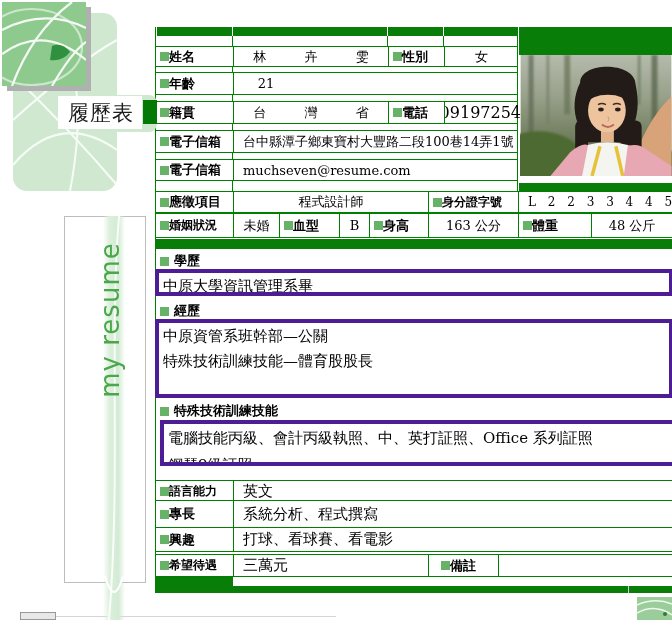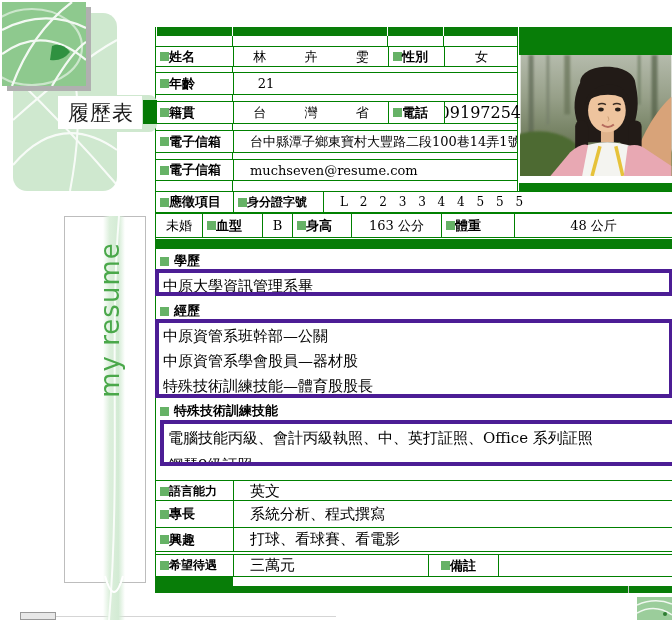--- a/index.html
+++ b/index.html
@@ -24,21 +24,21 @@
   .cell{
     display:flex;align-items:center;box-sizing:border-box;
     overflow:hidden;white-space:nowrap;flex:none;
   }
   .cell + .cell{border-left:1px solid #008000;}
   .cell.grow{flex:1 1 auto;}
   .label{font-weight:bold;padding-left:4px;gap:0;font-size:13px;}
   .label.small{font-size:12px;}
   .bullet{width:9px;height:9px;background:#66b266;display:inline-block;flex:none;}
   .center{justify-content:center;}
-  .left{padding-left:16px;align-items:center;}
+  .left{padding-left:9px;align-items:center;}
   .spread{justify-content:space-around;}
   .pre{white-space:pre;}
   .big{font-size:15px;}
   
   .sec-label{
     position:absolute;display:flex;align-items:center;gap:5px;
     font-weight:bold;font-size:13px;z-index:1;
   }
   .content{
     position:absolute;background:#fff;border:4px solid #4c1d95;
@@ -201,30 +201,37 @@
   <div class="cell left grow">
     <span>muchseven@resume.com</span>
   </div>
 </div>
 
 <div class="row" style="left:155px;top:191px;width:518px;height:22px">
   <div class="cell label" style="width:77px">
     <span class="bullet"></span>
     <span>應徵項目</span>
   </div>
+  <div class="cell center" style="width:195px">
+    <span>程式設計師</span>
+  </div>
   <div class="cell label small" style="width:90px">
     <span class="bullet"></span>
     <span>身分證字號</span>
   </div>
   <div class="cell left grow pre" style="font-size:12px;letter-spacing:4px">
     <span class="pre">L 2 2 3 3 4 4 5 5 5</span>
   </div>
 </div>
 
 <div class="row" style="left:155px;top:213px;width:518px;height:25px">
+  <div class="cell label small" style="width:77px">
+    <span class="bullet"></span>
+    <span>婚姻狀況</span>
+  </div>
   <div class="cell center" style="width:46px">
     <span>未婚</span>
   </div>
   <div class="cell label" style="width:60px">
     <span class="bullet"></span>
     <span>血型</span>
   </div>
   <div class="cell center" style="width:30px">
     <span>B</span>
   </div>
@@ -253,21 +260,20 @@
 <div class="content" style="left:155px;top:269px;width:518px;height:27px">
   <div>中原大學資訊管理系畢</div>
 </div>
 
 <div class="sec-label" style="left:160px;top:302px">
   <span class="bullet"></span>
   <span>經歷</span>
 </div>
 <div class="content" style="left:155px;top:319px;width:518px;height:79px">
   <div>中原資管系班幹部—公關</div>
-  <div>中原資管系學會股員—器材股</div>
   <div>特殊技術訓練技能—體育股股長</div>
 </div>
 
 <div class="sec-label" style="left:160px;top:402px">
   <span class="bullet"></span>
   <span>特殊技術訓練技能</span>
 </div>
 <div class="content" style="left:160px;top:420px;width:518px;height:46px">
   <div style="line-height:27px">電腦技能丙級、會計丙級執照、中、英打証照、Office 系列証照</div>
   <div style="line-height:27px">鋼琴9級証照</div>

